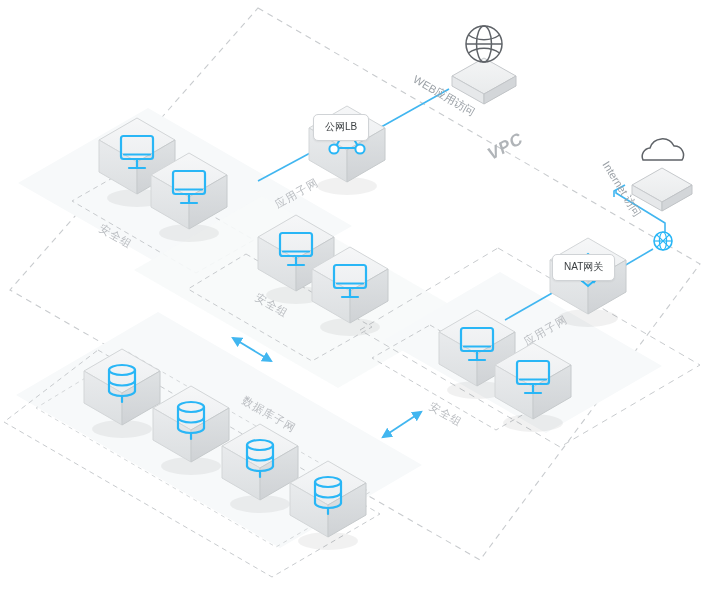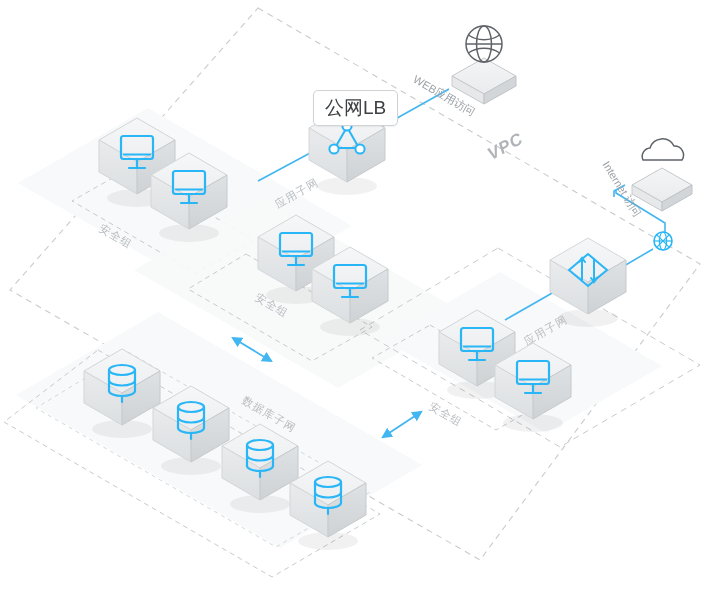--- a/index.html
+++ b/index.html
@@ -23,25 +23,26 @@
     top: 0;
     width: 720px;
     height: 610px;
   }
   .chip {
     position: absolute;
     background: #ffffff;
     border: 1px solid #d0d3d6;
     border-radius: 5px;
     color: #3c4043;
-    font-size: 19px;
+    font-size: 10px;
     line-height: 1;
     padding: 7px 11px 8px 11px;
     box-shadow: 0 1px 2px rgba(0,0,0,0.06);
     white-space: nowrap;
+    margin-top: 24px;
   }
   .zone-label {
     position: absolute;
     color: #b9bcc0;
     font-size: 11px;
     letter-spacing: 1px;
     white-space: nowrap;
     transform-origin: 0 50%;
   }
   .edge-label {
@@ -249,20 +250,21 @@
       <use href="#cubeDB" x="122" y="383"></use>
       <use href="#cubeDB" x="191" y="420"></use>
       <use href="#cubeDB" x="260" y="458"></use>
       <use href="#cubeDB" x="328" y="495"></use>
     </g>
   </svg>
 
   <div class="vpc-label" style="left:489px; top:146px; transform:rotate(-29deg);">VPC</div>
 
   <div class="chip" style="left:313px; top:90px;">公网LB</div>
+  <div class="chip" style="left:552px; top:230px;">NAT网关</div>
 
   <div class="edge-label" style="left:414px; top:71px; transform:rotate(30deg);">WEB应用访问</div>
   <div class="edge-label" style="left:605px; top:155px; transform:rotate(58deg);">Internet 访问</div>
 
   <div class="zone-label" style="left:276px; top:198px; transform:rotate(-30deg);">应用子网</div>
   <div class="zone-label" style="left:100px; top:220px; transform:rotate(30deg);">安全组</div>
 
   <div class="zone-label" style="left:256px; top:289px; transform:rotate(30deg);">安全组</div>
 
   <div class="zone-label" style="left:243px; top:392px; transform:rotate(30deg);">数据库子网</div>

